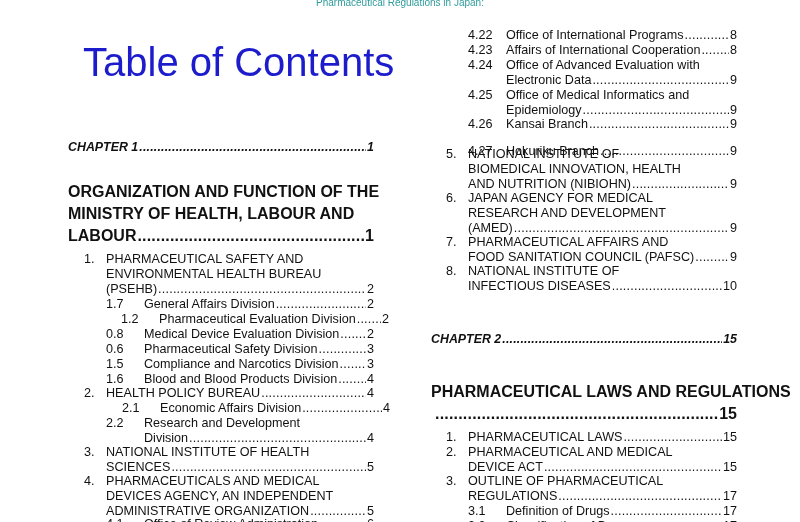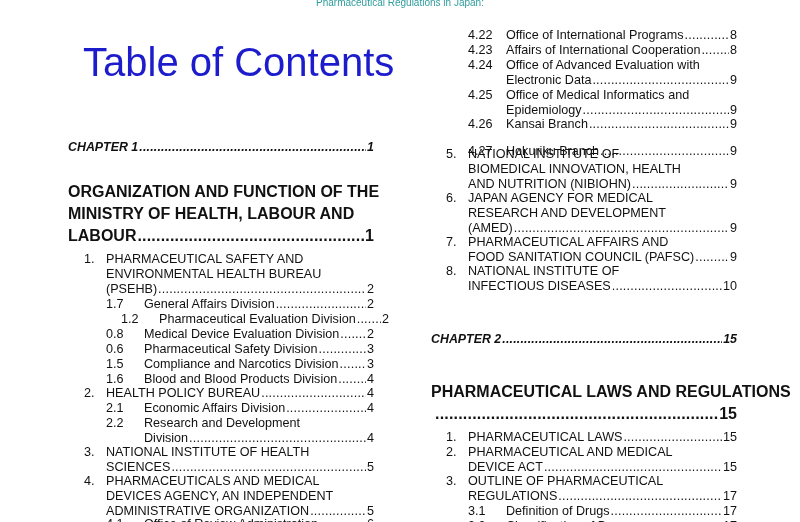--- a/index.html
+++ b/index.html
@@ -135,21 +135,21 @@
 
   <div class="entry" style="left:106px; top:386px; width:268px;">
     <span class="num" style="left:-22px;">2.</span>
     <div class="row">
         <span class="txt">HEALTH POLICY BUREAU</span>
         <span class="dots"></span>
         <span class="pg">4</span>
       </div>
   </div>
 
-  <div class="entry" style="left:144px; top:401px; width:230px;">
+  <div class="entry" style="left:160px; top:401px; width:230px;">
     <span class="num" style="left:-38px;">2.1</span>
     <div class="row">
         <span class="txt">Economic Affairs Division</span>
         <span class="dots"></span>
         <span class="pg">4</span>
       </div>
   </div>
 
   <div class="entry" style="left:144px; top:416px; width:230px;">
     <span class="num" style="left:-38px;">2.2</span>

